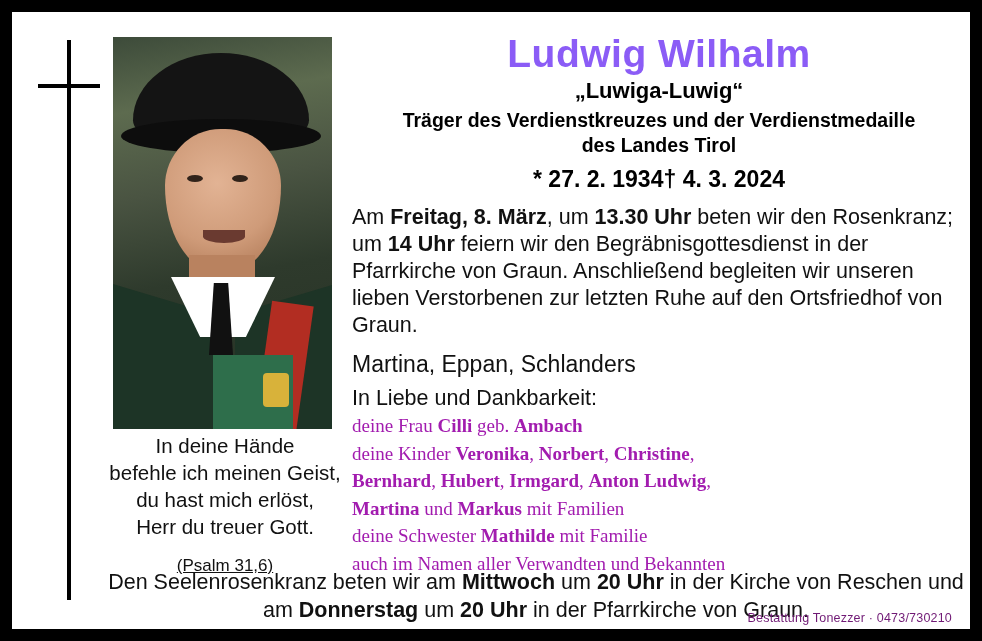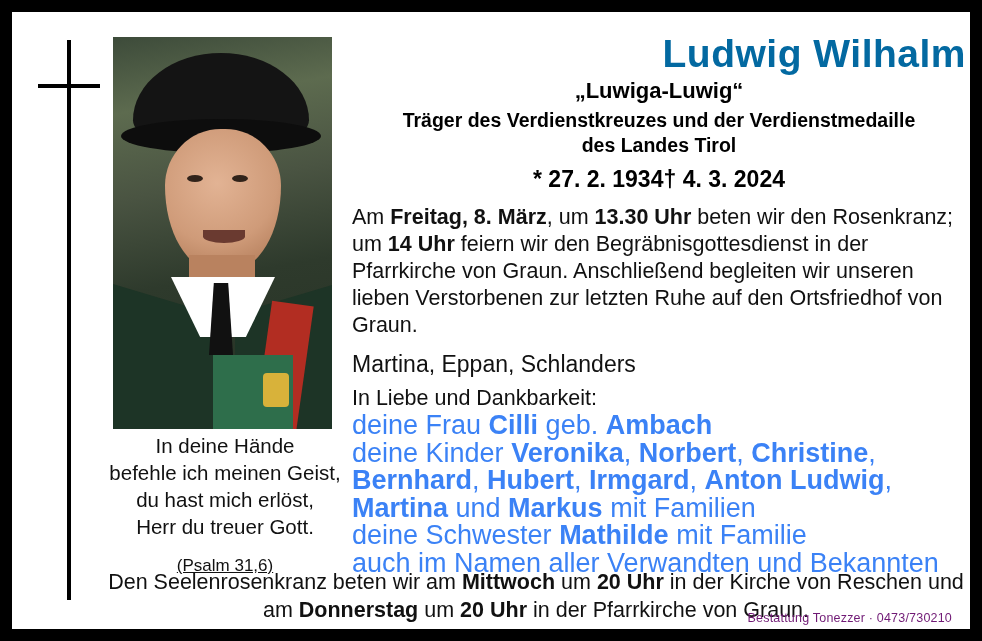--- a/index.html
+++ b/index.html
@@ -198,25 +198,25 @@
   }
 
   
   .rightcol {
     position: absolute;
     left: 340px;
     top: 20px;
     width: 614px;
   }
   .name {
-    text-align: right;
+    text-align: center;
     font-size: 39px;
     font-weight: bold;
     letter-spacing: 0.5px;
-    color: #0369a1;
+    color: #8b5cf6;
     line-height: 44px;
   }
   .nickname {
     text-align: center;
     font-size: 22px;
     font-weight: bold;
     margin-top: 2px;
     color: #000;
   }
   .honor {
@@ -243,23 +243,24 @@
   }
   .para.places {
     font-size: 23px;
     line-height: 30px;
     margin-top: 10px;
   }
   .para.tight {
     margin-top: 6px;
   }
   .family {
-    font-size: 27px;
+    font-size: 19px;
     line-height: 27.5px;
-    color: #3b82f6;
+    color: #a21caf;
+    font-family: Liberation Serif, serif;
   }
   b { font-weight: bold; }
 
   
   .bottom {
     position: absolute;
     left: 96px;
     top: 556px;
     width: 856px;
     text-align: center;

